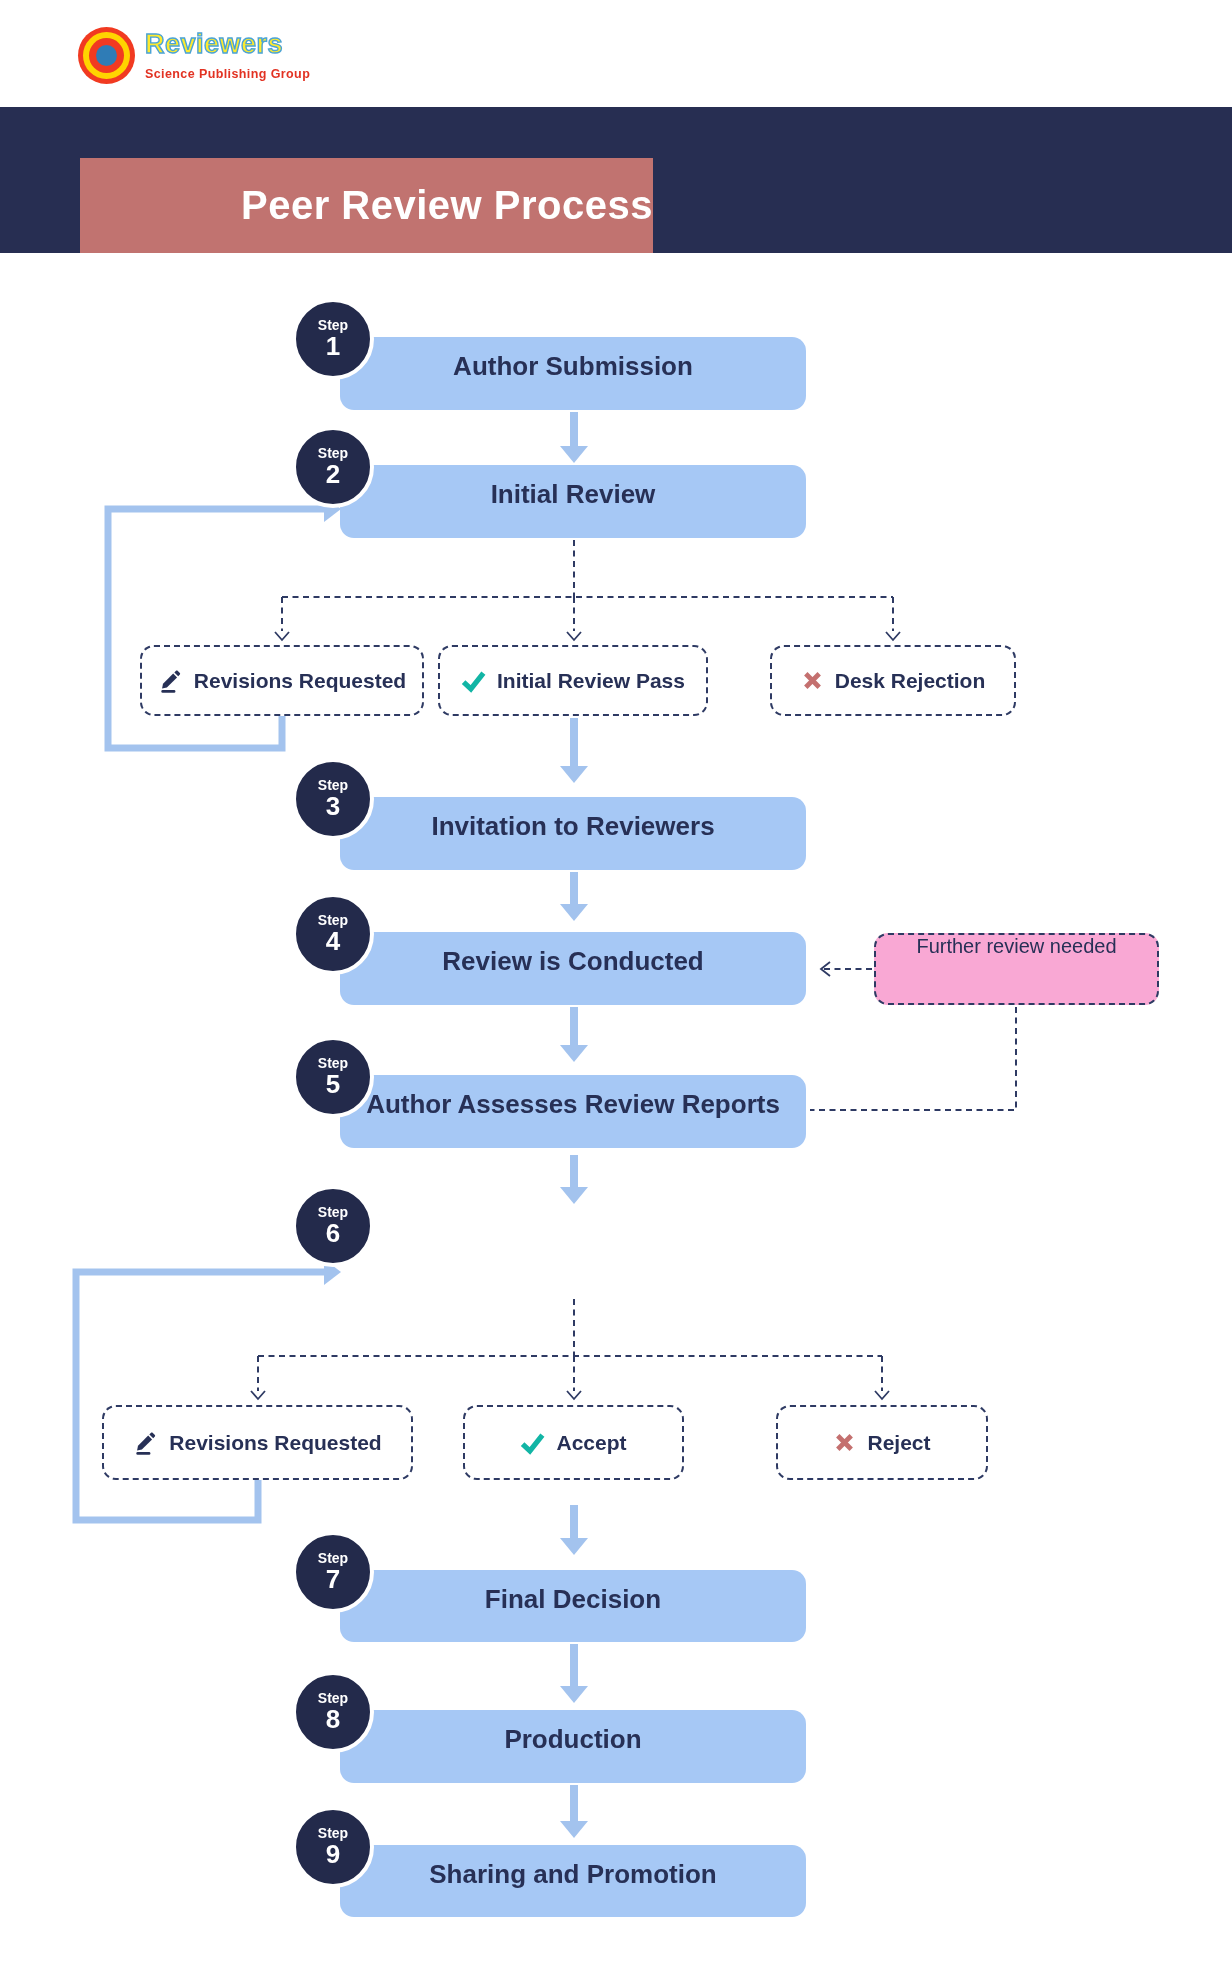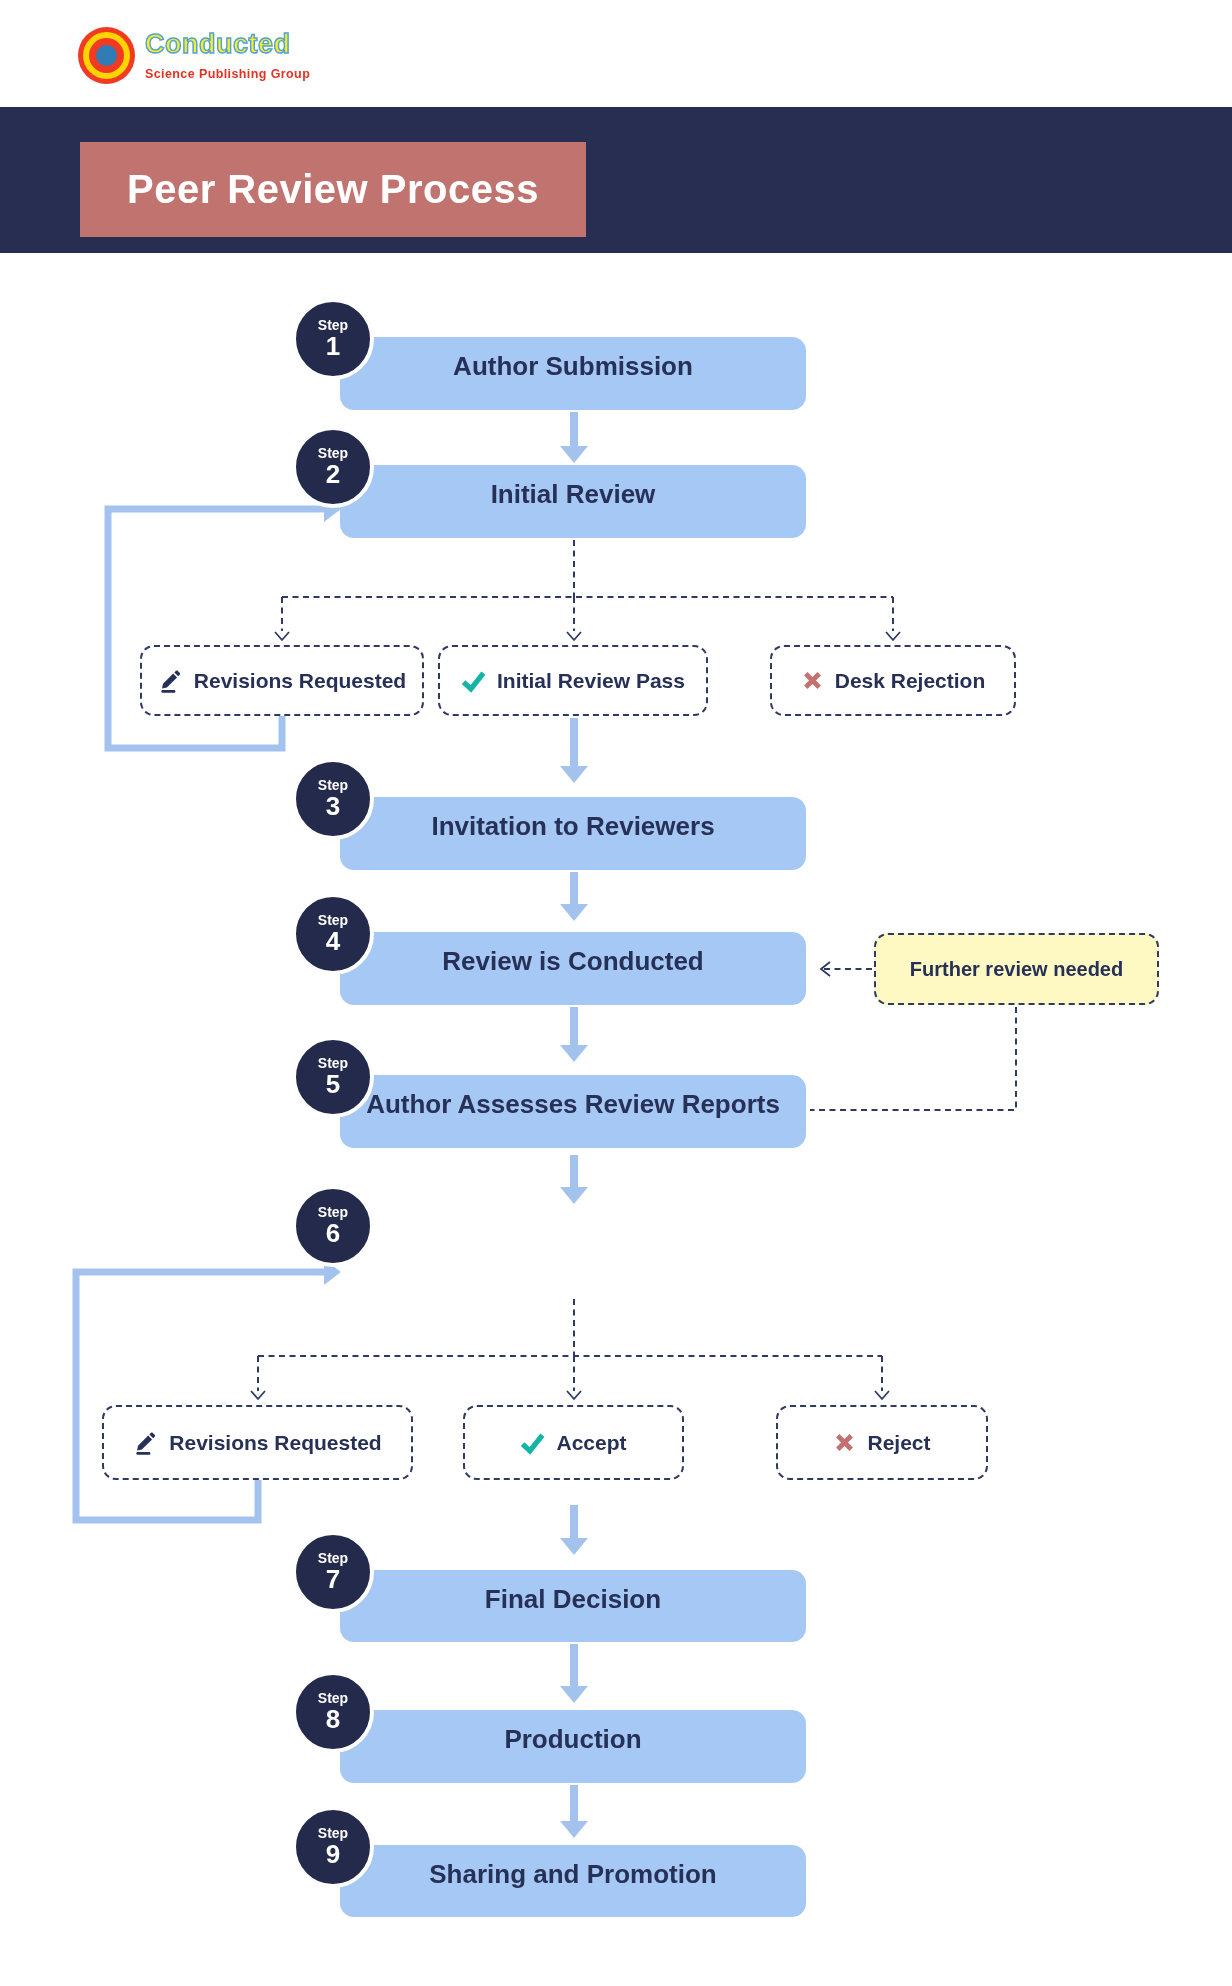--- a/index.html
+++ b/index.html
@@ -15,22 +15,22 @@
   .emblem .r3{position:absolute;left:18px;top:18px;width:21px;height:21px;border-radius:50%;background:var(--logo-blue);}
   .logo-name{
     font-size:27px;font-weight:800;color:var(--logo-text-yellow);
     -webkit-text-stroke:1.4px var(--logo-text-outline);
     letter-spacing:.5px;line-height:1.05;
   }
   .logo-tagline{font-size:12.5px;font-weight:700;color:var(--tagline-red);margin-top:8px;letter-spacing:.4px;}
   
   .band{position:absolute;left:0;top:107px;width:1232px;height:146px;background:var(--navy-band);}
   .title-box{
-    position:absolute;left:80px;top:35px;width:506px;height:95px;background:var(--title-box);
-    display:flex;align-items:center;justify-content:center;
+    position:absolute;left:80px;top:51px;width:573px;height:95px;background:var(--title-box);
+    display:flex;align-items:center;justify-content:flex-end;
   }
   .title-box h1{margin:0;font-size:40px;font-weight:800;color:#ffffff;letter-spacing:.5px;}
   
   svg.connectors{position:absolute;left:0;top:0;z-index:1;}
   .blue{stroke:var(--arrow-blue);fill:none;}
   .stem{stroke-width:8px;}
   .loop{stroke-width:7px;}
   .tri{fill:var(--arrow-blue);stroke:none;}
   .dash{stroke:var(--line-navy);stroke-width:2px;fill:none;stroke-dasharray:6 4.5;}
   .chev{stroke:var(--line-navy);stroke-width:1.8px;fill:none;}
@@ -46,42 +46,42 @@
     display:flex;flex-direction:column;align-items:center;justify-content:center;color:#fff;
   }
   .circle .cw{font-size:14px;font-weight:700;line-height:1;}
   .circle .cn{font-size:26px;font-weight:800;line-height:1.1;}
   .bbox{
     position:absolute;z-index:2;background:#ffffff;border:2.6px dashed var(--line-navy);border-radius:14px;
     display:flex;align-items:center;justify-content:center;gap:11px;box-sizing:border-box;
     font-size:21px;font-weight:700;color:var(--text-navy);
   }
   .note{
-    position:absolute;z-index:2;background:#fef9c3;border:2.6px dashed var(--line-navy);border-radius:14px;
-    display:flex;align-items:center;justify-content:center;box-sizing:border-box;
-    font-size:20px;font-weight:700;color:var(--text-navy);
+    position:absolute;z-index:2;background:#f9a8d4;border:2.6px dashed var(--line-navy);border-radius:14px;
+    display:flex;justify-content:center;box-sizing:border-box;
+    font-size:20px;font-weight:400;color:var(--text-navy);
   }
   .ic{flex:0 0 auto;}
   .check-stroke{stroke:var(--teal);stroke-width:5px;fill:none;}
   .x-stroke{stroke:var(--reject-red);stroke-width:5px;fill:none;}
   .pencil-fill{fill:var(--text-navy);}
 </style>
 </head>
 <body>
 
 <div class="canvas">
 
   <div class="logo">
     <div class="emblem">
       <div class="r1"></div>
         <div class="r2"></div>
         <div class="r3"></div>
     </div>
     <div>
-      <div class="logo-name">Conducted</div>
+      <div class="logo-name">Reviewers</div>
       <div class="logo-tagline">Science Publishing Group</div>
     </div>
   </div>
 
   <div class="band">
     <div class="title-box">
       <h1>Peer Review Process</h1>
     </div>
   </div>
 

